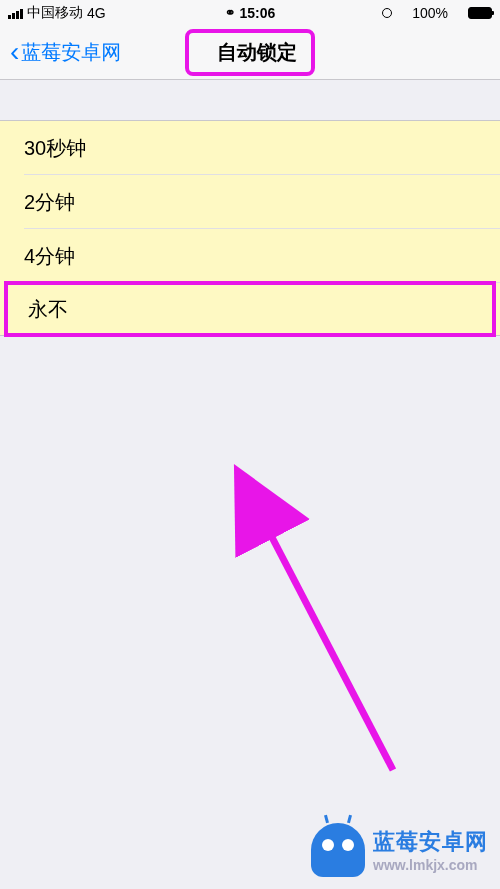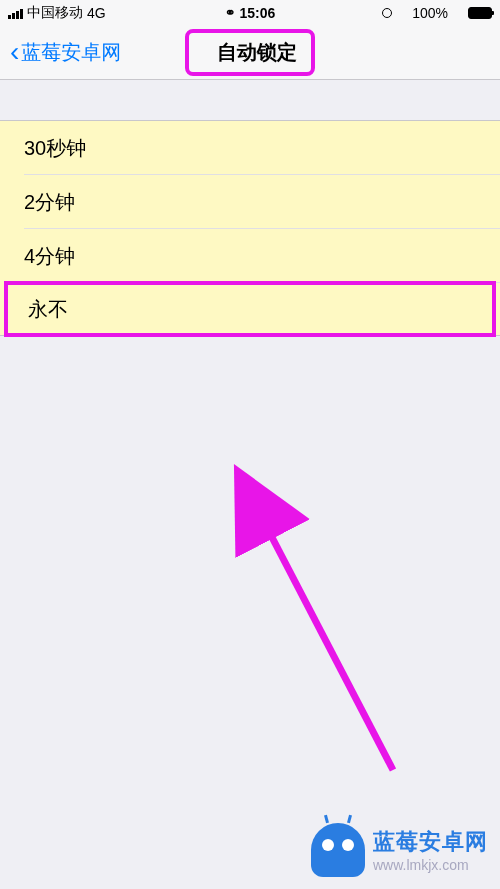--- a/index.html
+++ b/index.html
@@ -208,21 +208,21 @@
     }
     .robot .antenna-l{left:14px; transform:rotate(-15deg)}
     .robot .antenna-r{right:14px; transform:rotate(15deg)}
     .wm-text {
       display:flex;
       flex-direction:column;
       color:#2a7de1;
       font-weight:700;
     }
     .wm-line1{font-size:22px; letter-spacing:1px;}
-    .wm-line2{font-size:14px; color:#a8a8c0; font-weight:400;}
+    .wm-line2{font-size:14px; color:#a8a8c0; font-weight:700;}
     .link-icon{
       font-size:13px;
     }
     .lock-icon{
       width:10px;
       height:10px;
       border:1.2px solid #000;
       border-radius:50%;
       position:relative;
       display:inline-block;

